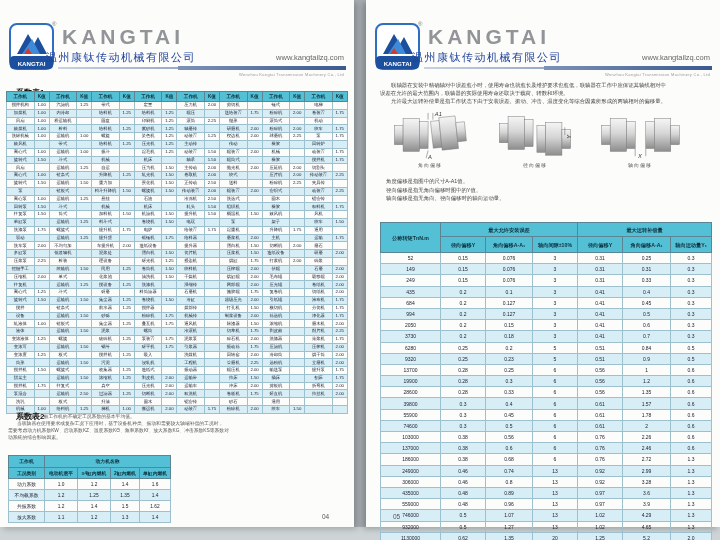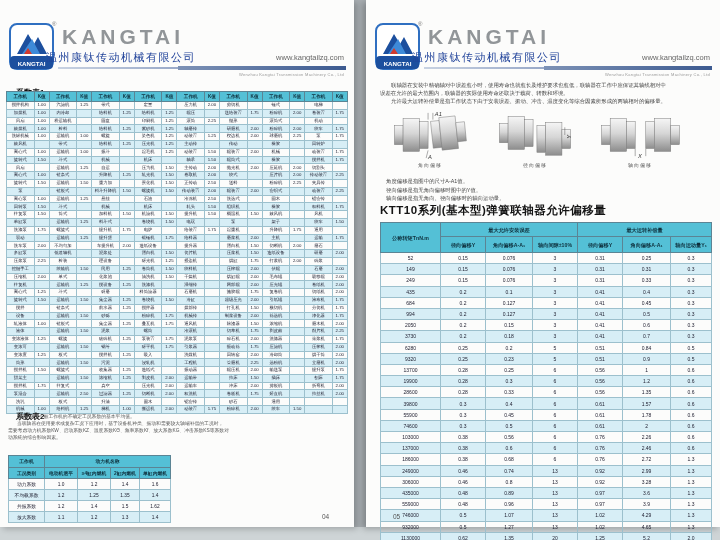--- a/index.html
+++ b/index.html
@@ -1023,21 +1023,20 @@
       <div class="cap">轴向偏移</div>
     </div>
   </div>
 
   <div class="offnotes">
     <div>角度偏移是指图中的尺寸A-A1值。</div>
     <div>径向偏移是指无角向偏移时图中的Y值。</div>
     <div>轴向偏移是指无角向、径向偏移时的轴向运动量。</div>
   </div>
 
-  <h2 class="sec" style="left:14px;top:203px;">KTT10系列(基本型)弹簧联轴器允许偏移量</h2>
 
   <table id="table3">
     <colgroup>
       <col style="width:60px">
         <col style="width:45px">
         <col style="width:47px">
         <col style="width:45px">
         <col style="width:45px">
         <col style="width:48px">
         <col style="width:41px">

